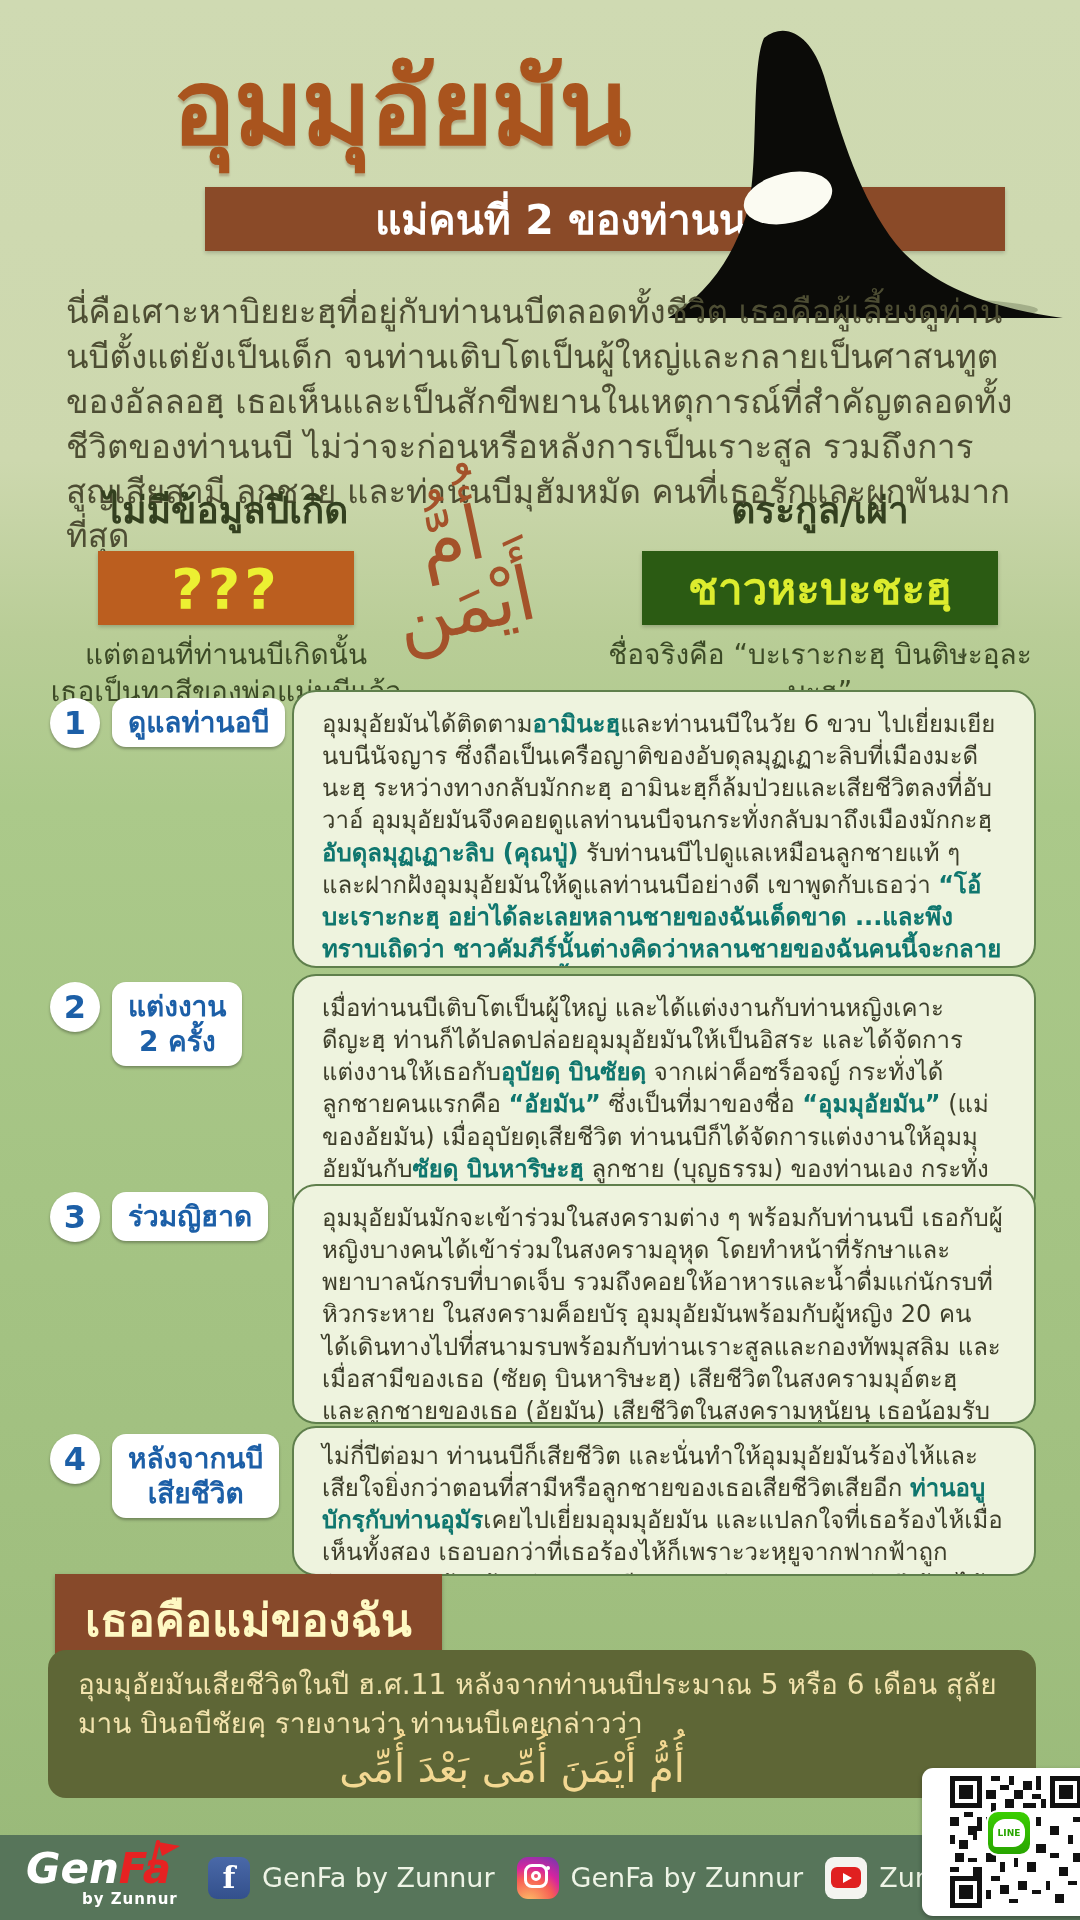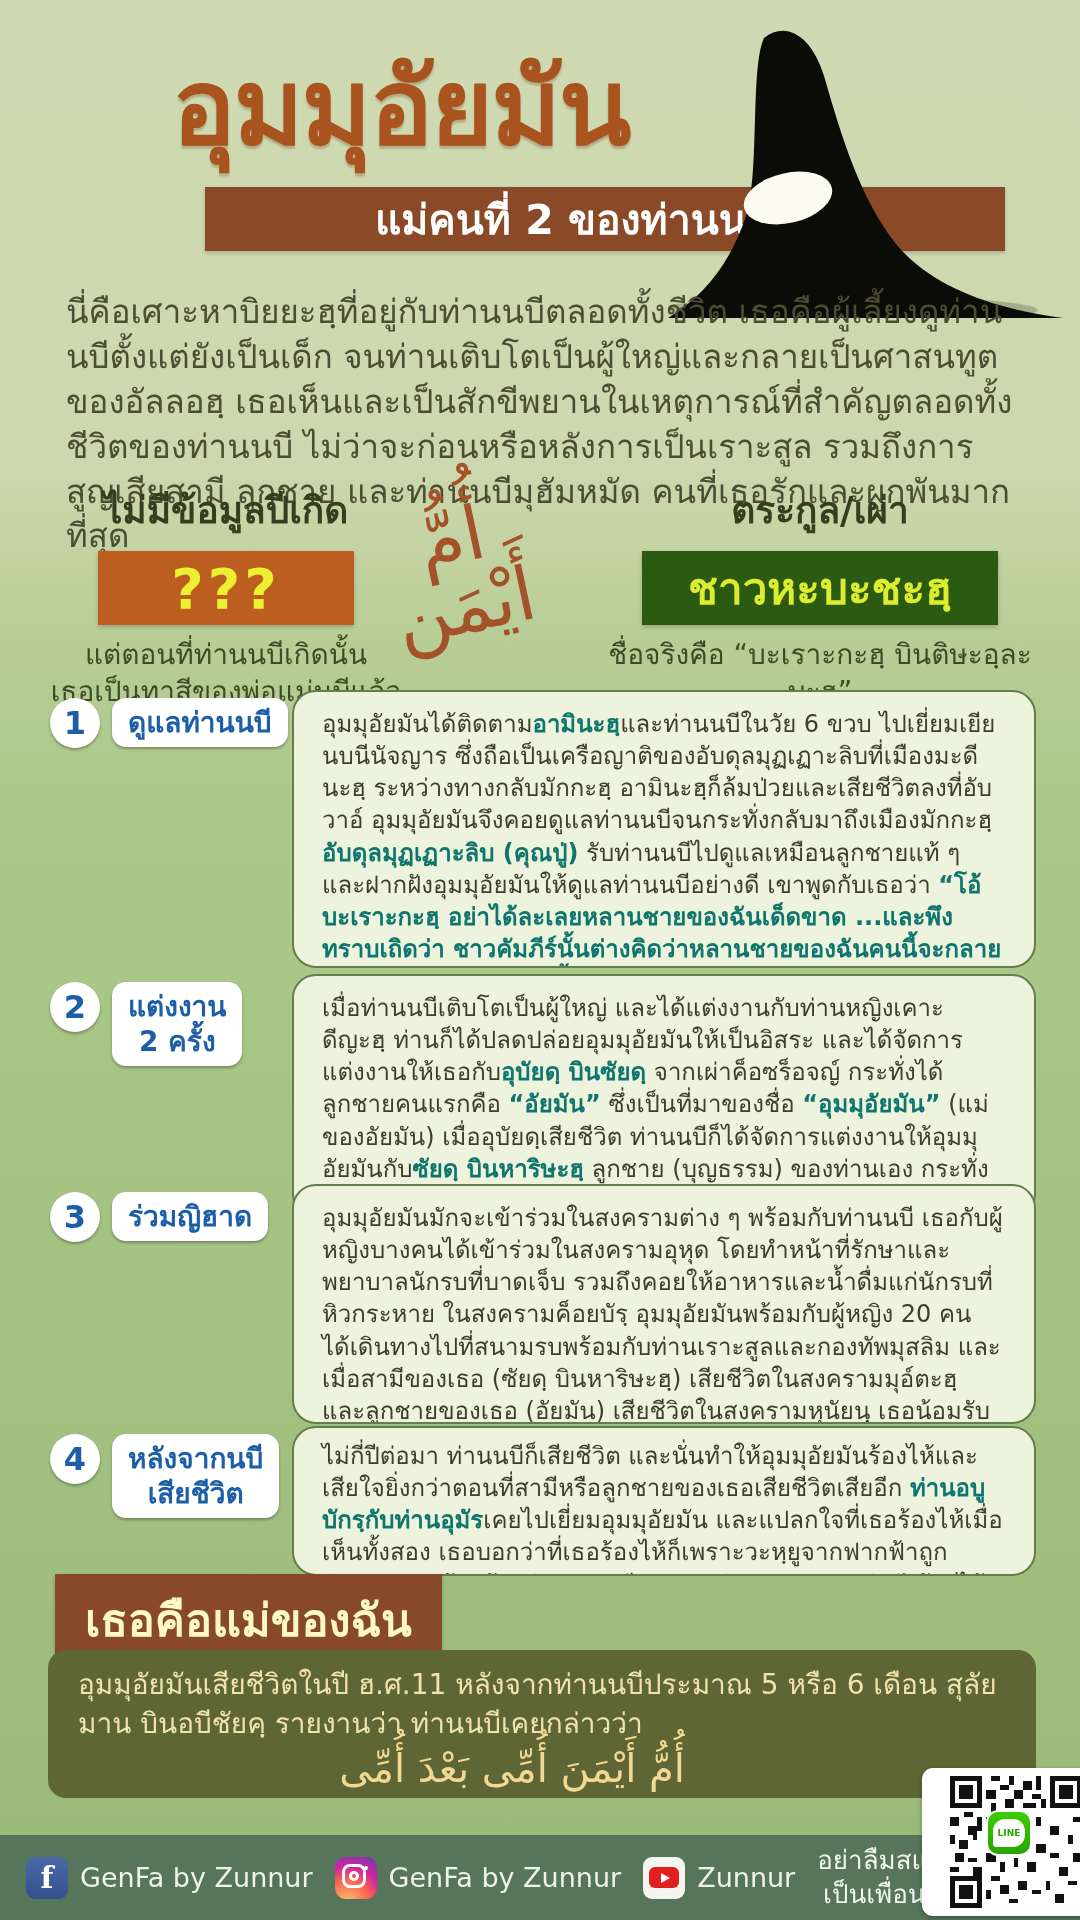--- a/index.html
+++ b/index.html
@@ -152,21 +152,21 @@
     <div class="fact-box green">
       <span class="fact-value-t">ชาวหะบะชะฮฺ</span>
     </div>
     <div class="fact-caption">ชื่อจริงคือ “บะเราะกะฮฺ บินติษะอฺละบะฮฺ”
 เป็นทาสีของพ่อแม่นบี</div>
   </div>
 
   <div class="sec s1">
     <div class="sec-left">
       <div class="num-circle">1</div>
-      <div class="sec-label">ดูแลท่านนบี</div>
+      <div class="sec-label">ดูแลท่านอบี</div>
     </div>
     <div class="sec-card"><span>อุมมุอัยมันได้ติดตาม</span><span class="b">อามินะฮฺ</span><span>และท่านนบีในวัย 6 ขวบ ไปเยี่ยมเยียนบนีนัจญาร ซึ่งถือเป็นเครือญาติของอับดุลมุฏเฏาะลิบที่เมืองมะดีนะฮฺ ระหว่างทางกลับมักกะฮฺ อามินะฮฺก็ล้มป่วยและเสียชีวิตลงที่อับวาอ์ อุมมุอัยมันจึงคอยดูแลท่านนบีจนกระทั่งกลับมาถึงเมืองมักกะฮฺ </span><span class="b">อับดุลมุฏเฏาะลิบ (คุณปู่)</span><span> รับท่านนบีไปดูแลเหมือนลูกชายแท้ ๆ และฝากฝังอุมมุอัยมันให้ดูแลท่านนบีอย่างดี เขาพูดกับเธอว่า </span><span class="b">“โอ้บะเราะกะฮฺ อย่าได้ละเลยหลานชายของฉันเด็ดขาด ...และพึงทราบเถิดว่า ชาวคัมภีร์นั้นต่างคิดว่าหลานชายของฉันคนนี้จะกลายเป็นนบีของประชาชาตินี้”</span></div>
   </div>
 
   <div class="sec s2">
     <div class="sec-left">
       <div class="num-circle">2</div>
       <div class="sec-label">แต่งงาน
 2 ครั้ง</div>
     </div>
@@ -190,20 +190,28 @@
     <div class="sec-card"><span>ไม่กี่ปีต่อมา ท่านนบีก็เสียชีวิต และนั่นทำให้อุมมุอัยมันร้องไห้และเสียใจยิ่งกว่าตอนที่สามีหรือลูกชายของเธอเสียชีวิตเสียอีก </span><span class="b">ท่านอบูบักรฺกับท่านอุมัร</span><span>เคยไปเยี่ยมอุมมุอัยมัน และแปลกใจที่เธอร้องไห้เมื่อเห็นทั้งสอง เธอบอกว่าที่เธอร้องไห้ก็เพราะวะหฺยูจากฟากฟ้าถูกตัดขาดลงแล้วพร้อมกับท่านนบี ท่านอบูบักรฺและท่านอุมัรจึงร้องไห้ตามไปด้วย</span></div>
   </div>
 
   <div class="closing-head">เธอคือแม่ของฉัน</div>
   <div class="olive-box">
     <div class="olive-body">อุมมุอัยมันเสียชีวิตในปี ฮ.ศ.11 หลังจากท่านนบีประมาณ 5 หรือ 6 เดือน สุลัยมาน บินอบีชัยคฺ รายงานว่า ท่านนบีเคยกล่าวว่า</div>
     <div class="olive-arabic">أُمُّ أَيْمَنَ أُمِّى بَعْدَ أُمِّى</div>
   </div>
 
   <div class="footer-bar">
+    <div class="brand">
+      <span class="gen">Gen</span><span class="fa">Fa</span>
+      <svg class="flag" width="34" height="30" viewBox="0 0 34 30">
+        <path d="M4,28 L10,2" stroke="#e62222" stroke-width="4" stroke-linecap="round"></path>
+        <path d="M10,2 L32,6 L14,16 Z" fill="#e62222"></path>
+      </svg>
+      <span class="by">by Zunnur</span>
+    </div>
     <div class="soc">
       <div class="icon-fb">f</div>
       <span class="soc-label">GenFa by Zunnur</span>
     </div>
     <div class="soc">
       <div class="icon-ig">
         <div class="frame"></div>
         <div class="lens"></div>
         <div class="dot"></div>
       </div>

